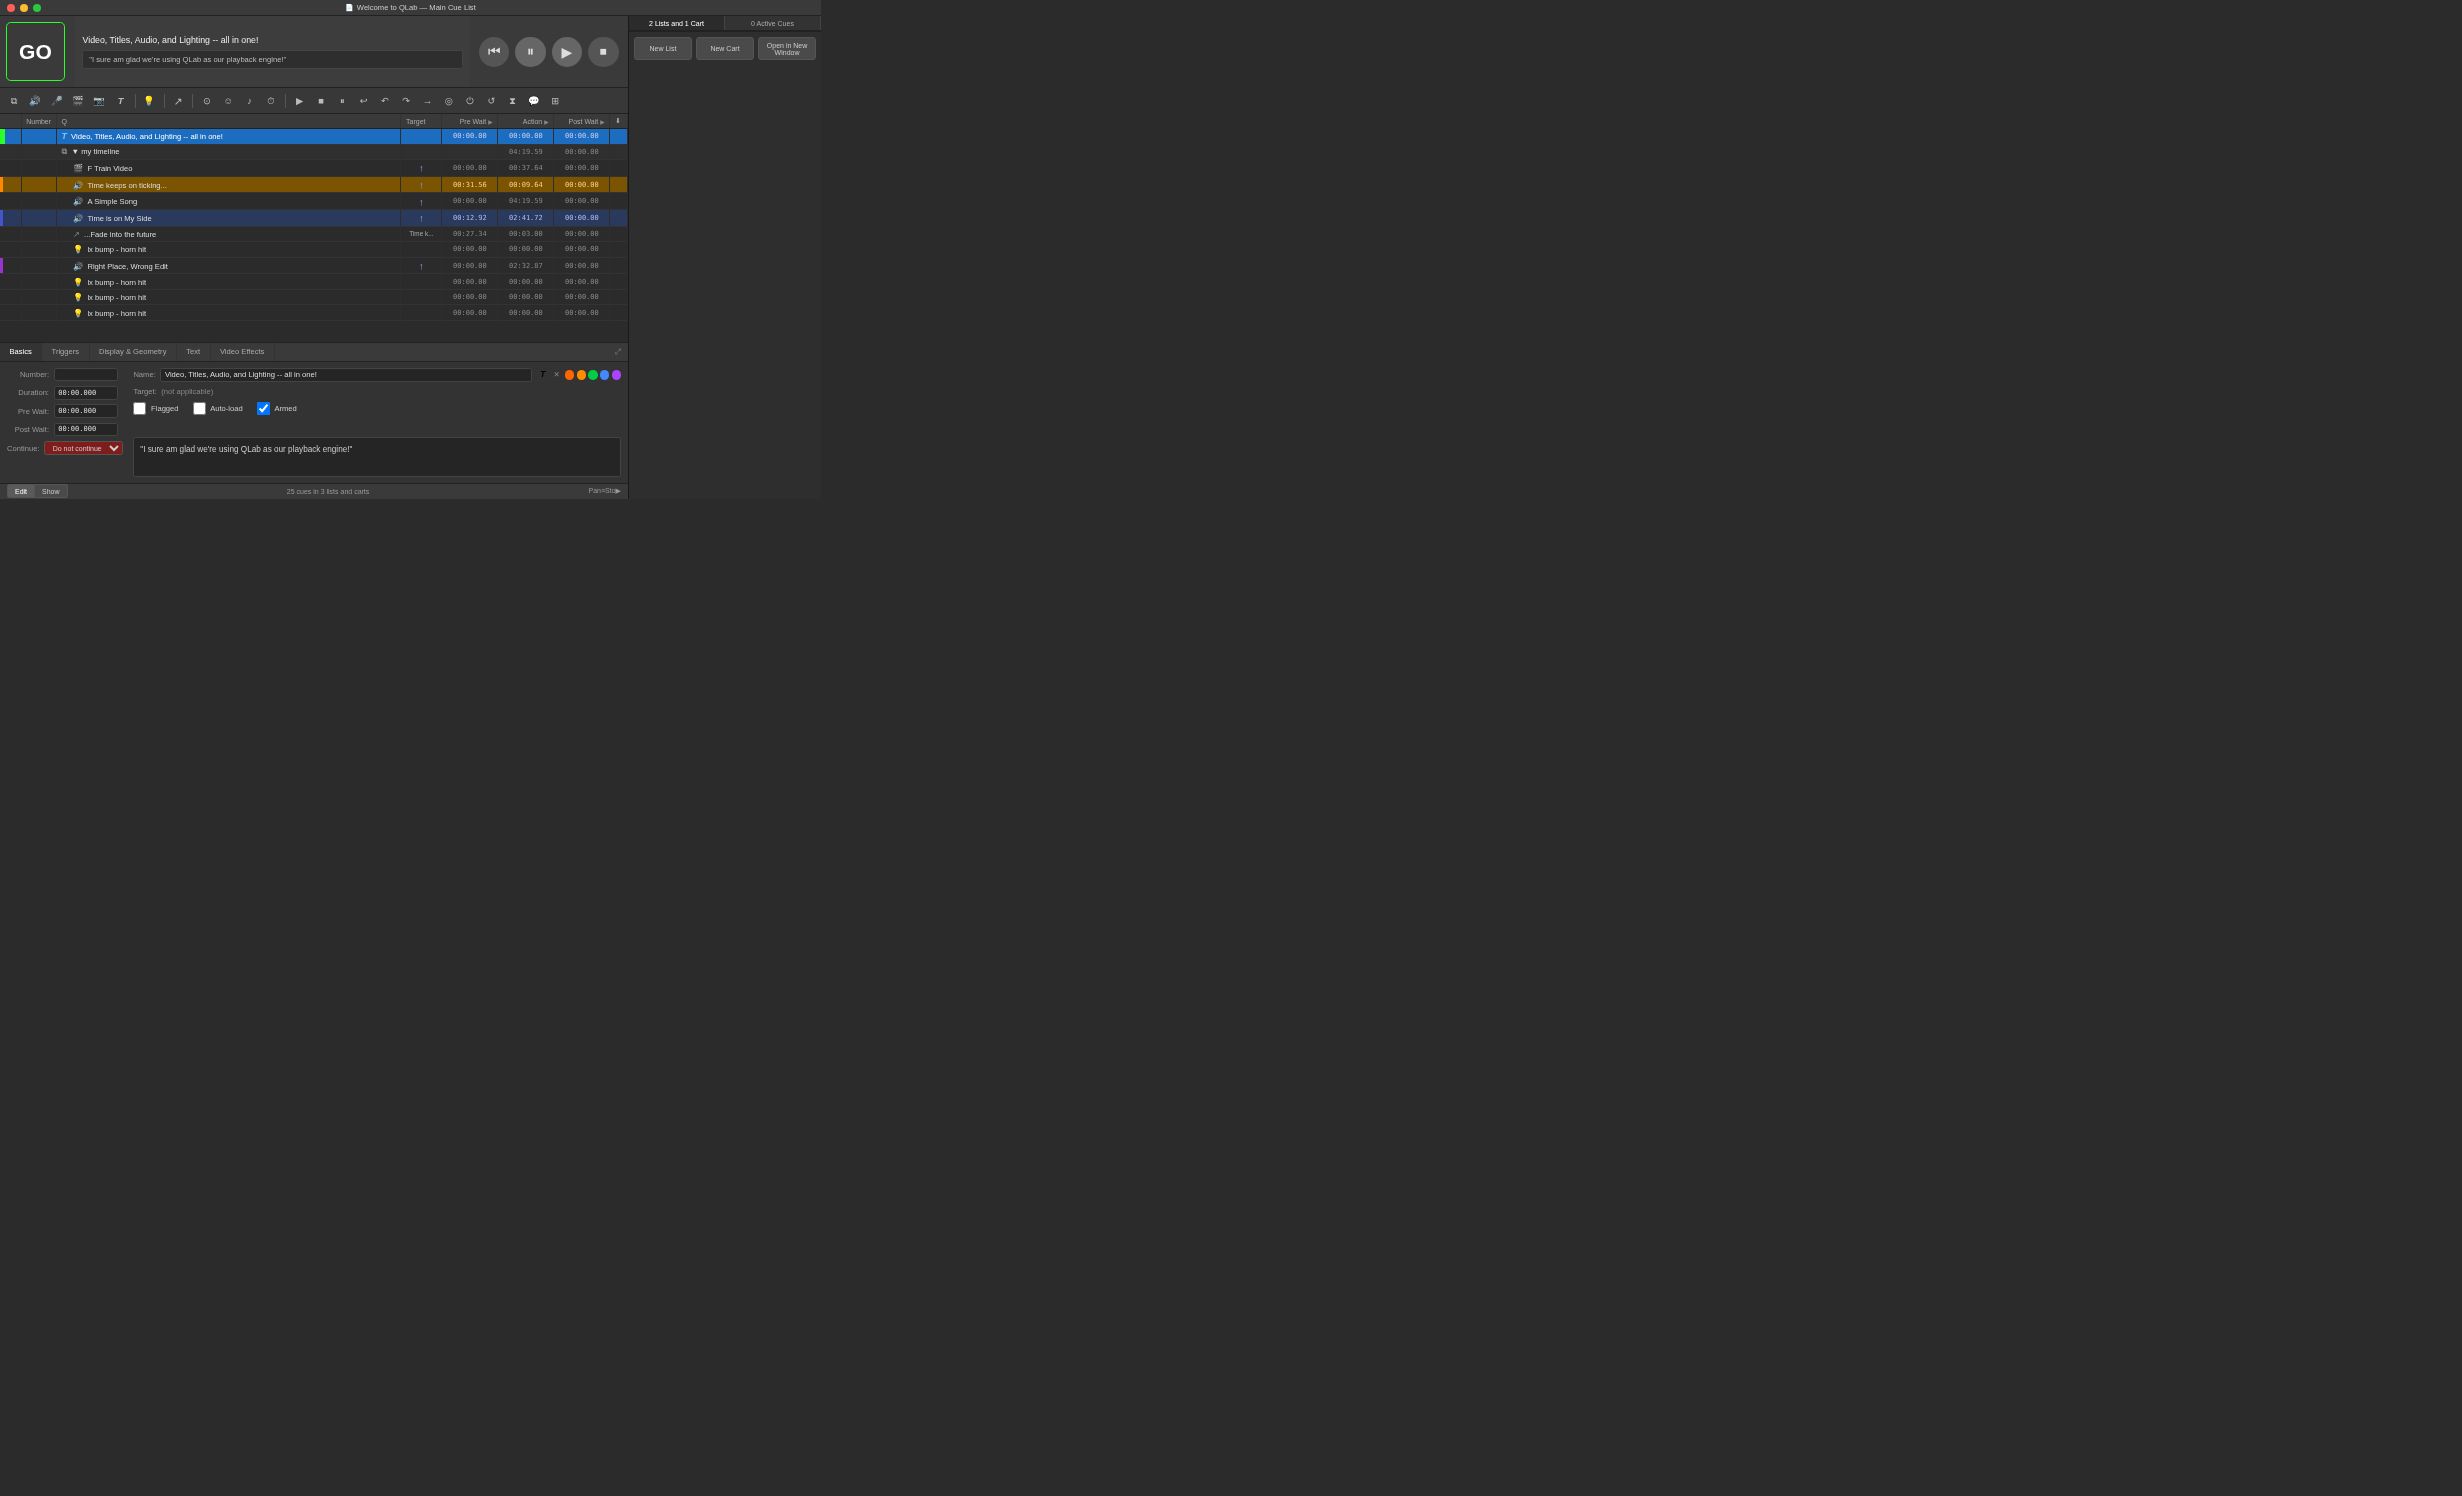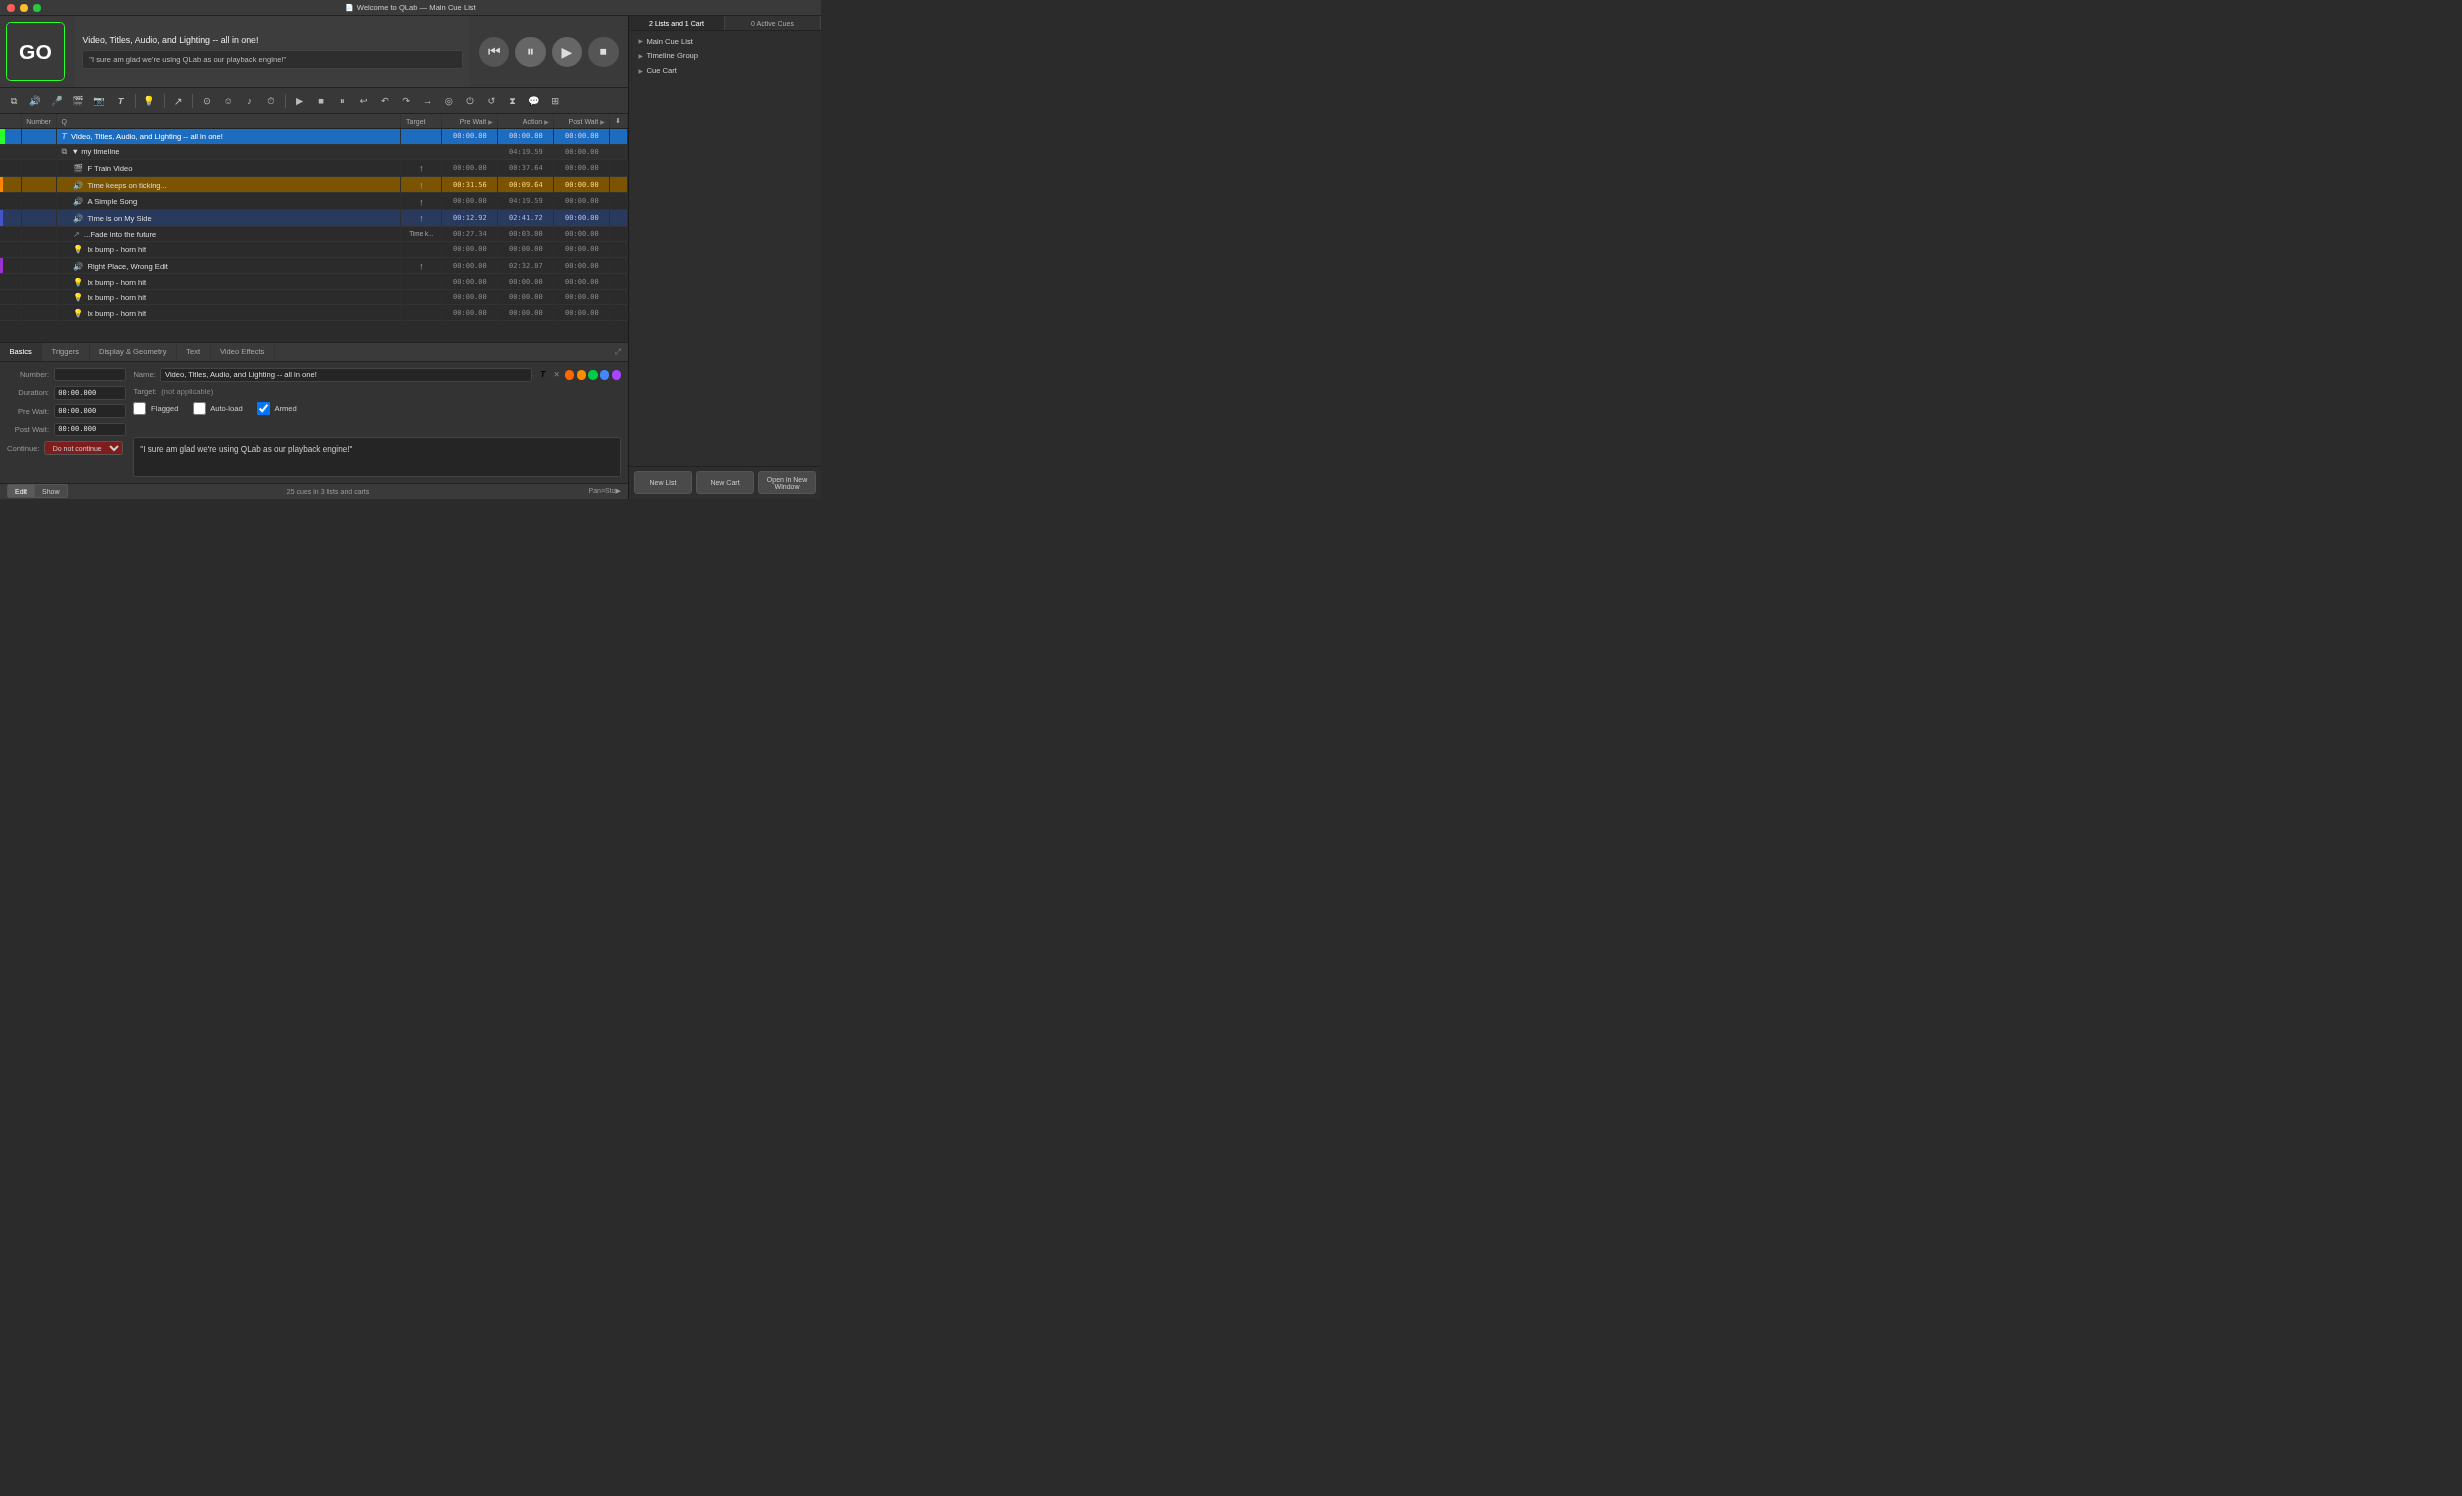--- a/index.html
+++ b/index.html
@@ -295,21 +295,21 @@
       margin-right: 4.7px;
       flex-shrink: 0;
     }
     .field-input {
       background: #252525;
       border: 0.6px solid #444;
       border-radius: 2.3px;
       color: #ddd;
       padding: 1.8px 3.5px;
       font-size: 7px;
-      width: 72px;
+      width: 64px;
       font-family: monospace;
     }
     .name-field-row {
       display: flex;
       align-items: center;
       margin-bottom: 4.7px;
       gap: 4.7px;
     }
     .name-label {
       color: #999;
@@ -812,34 +812,20 @@
 
     <div class="lists-tabs">
       <div class="lists-tab active">
         <span>2 Lists and 1 Cart</span>
       </div>
       <div class="lists-tab">
         <span>0 Active Cues</span>
       </div>
     </div>
 
-    <div class="cue-list-sidebar">
-      <div class="sidebar-cue-item">
-        <span class="arrow">▶</span>
-        <span>Main Cue List</span>
-      </div>
-      <div class="sidebar-cue-item">
-        <span class="arrow">▶</span>
-        <span>Timeline Group</span>
-      </div>
-      <div class="sidebar-cue-item">
-        <span class="arrow">▶</span>
-        <span>Cue Cart</span>
-      </div>
-    </div>
 
     <div class="bottom-buttons">
       <button class="bottom-btn">New List</button>
       <button class="bottom-btn">New Cart</button>
       <button class="bottom-btn">Open in New Window</button>
     </div>
   </div>
 
 </div>
 

